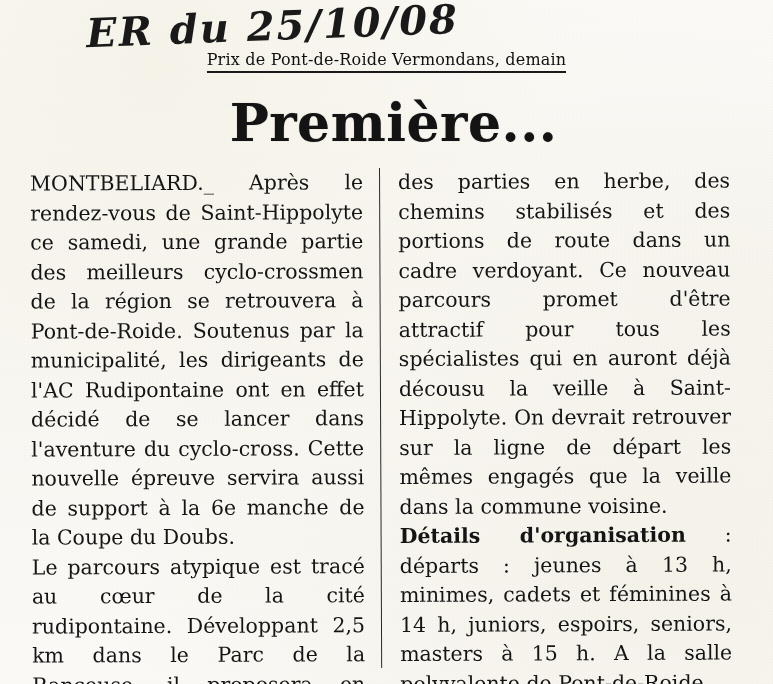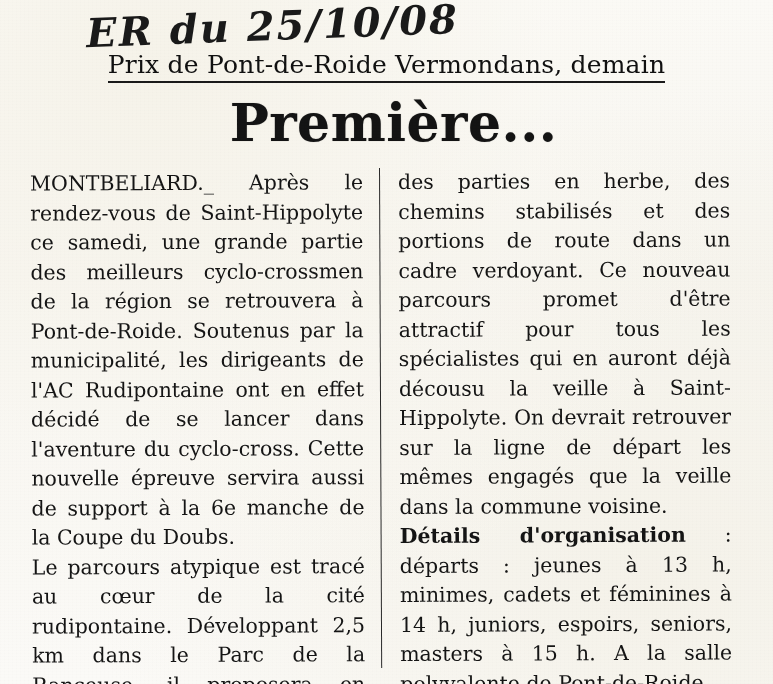--- a/index.html
+++ b/index.html
@@ -56,21 +56,21 @@
   .kicker-wrap {
     position: absolute;
     top: 50px;
     left: 0;
     right: 0;
     text-align: center;
   }
   .kicker {
     display: inline-block;
     font-family: "DejaVu Serif", serif;
-    font-size: 25px;
+    font-size: 16px;
     letter-spacing: 0.2px;
     color: #111;
     border-bottom: 2px solid #1a1a1a;
     padding-bottom: 2px;
   }
 
   
   .headline-wrap {
     position: absolute;
     top: 92px;

